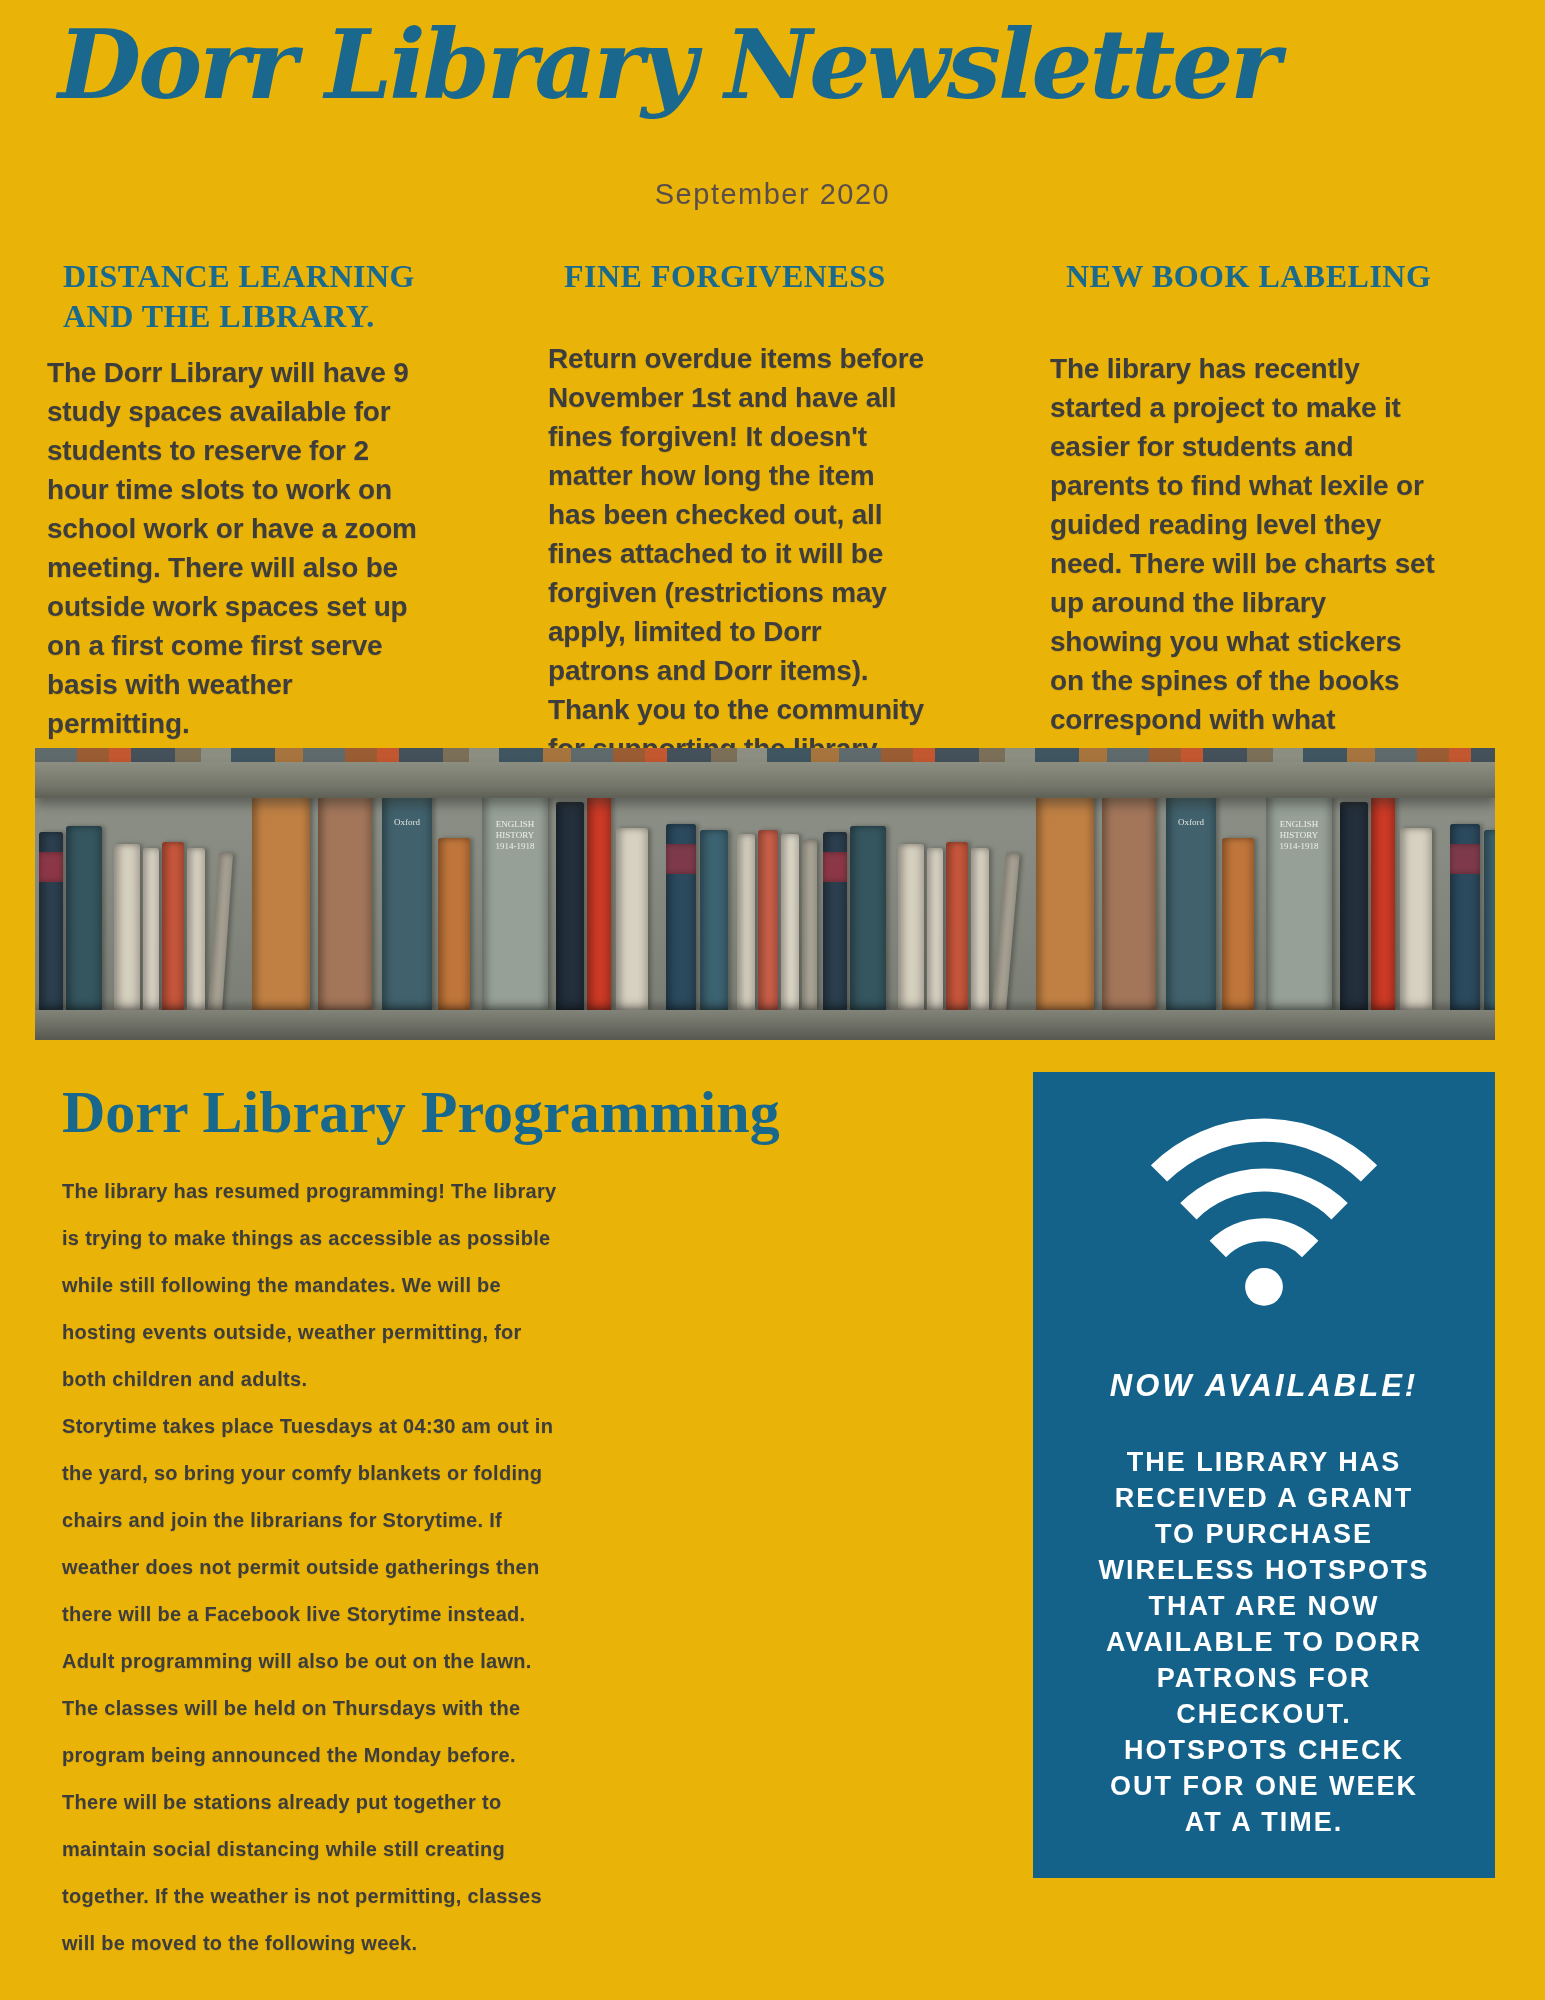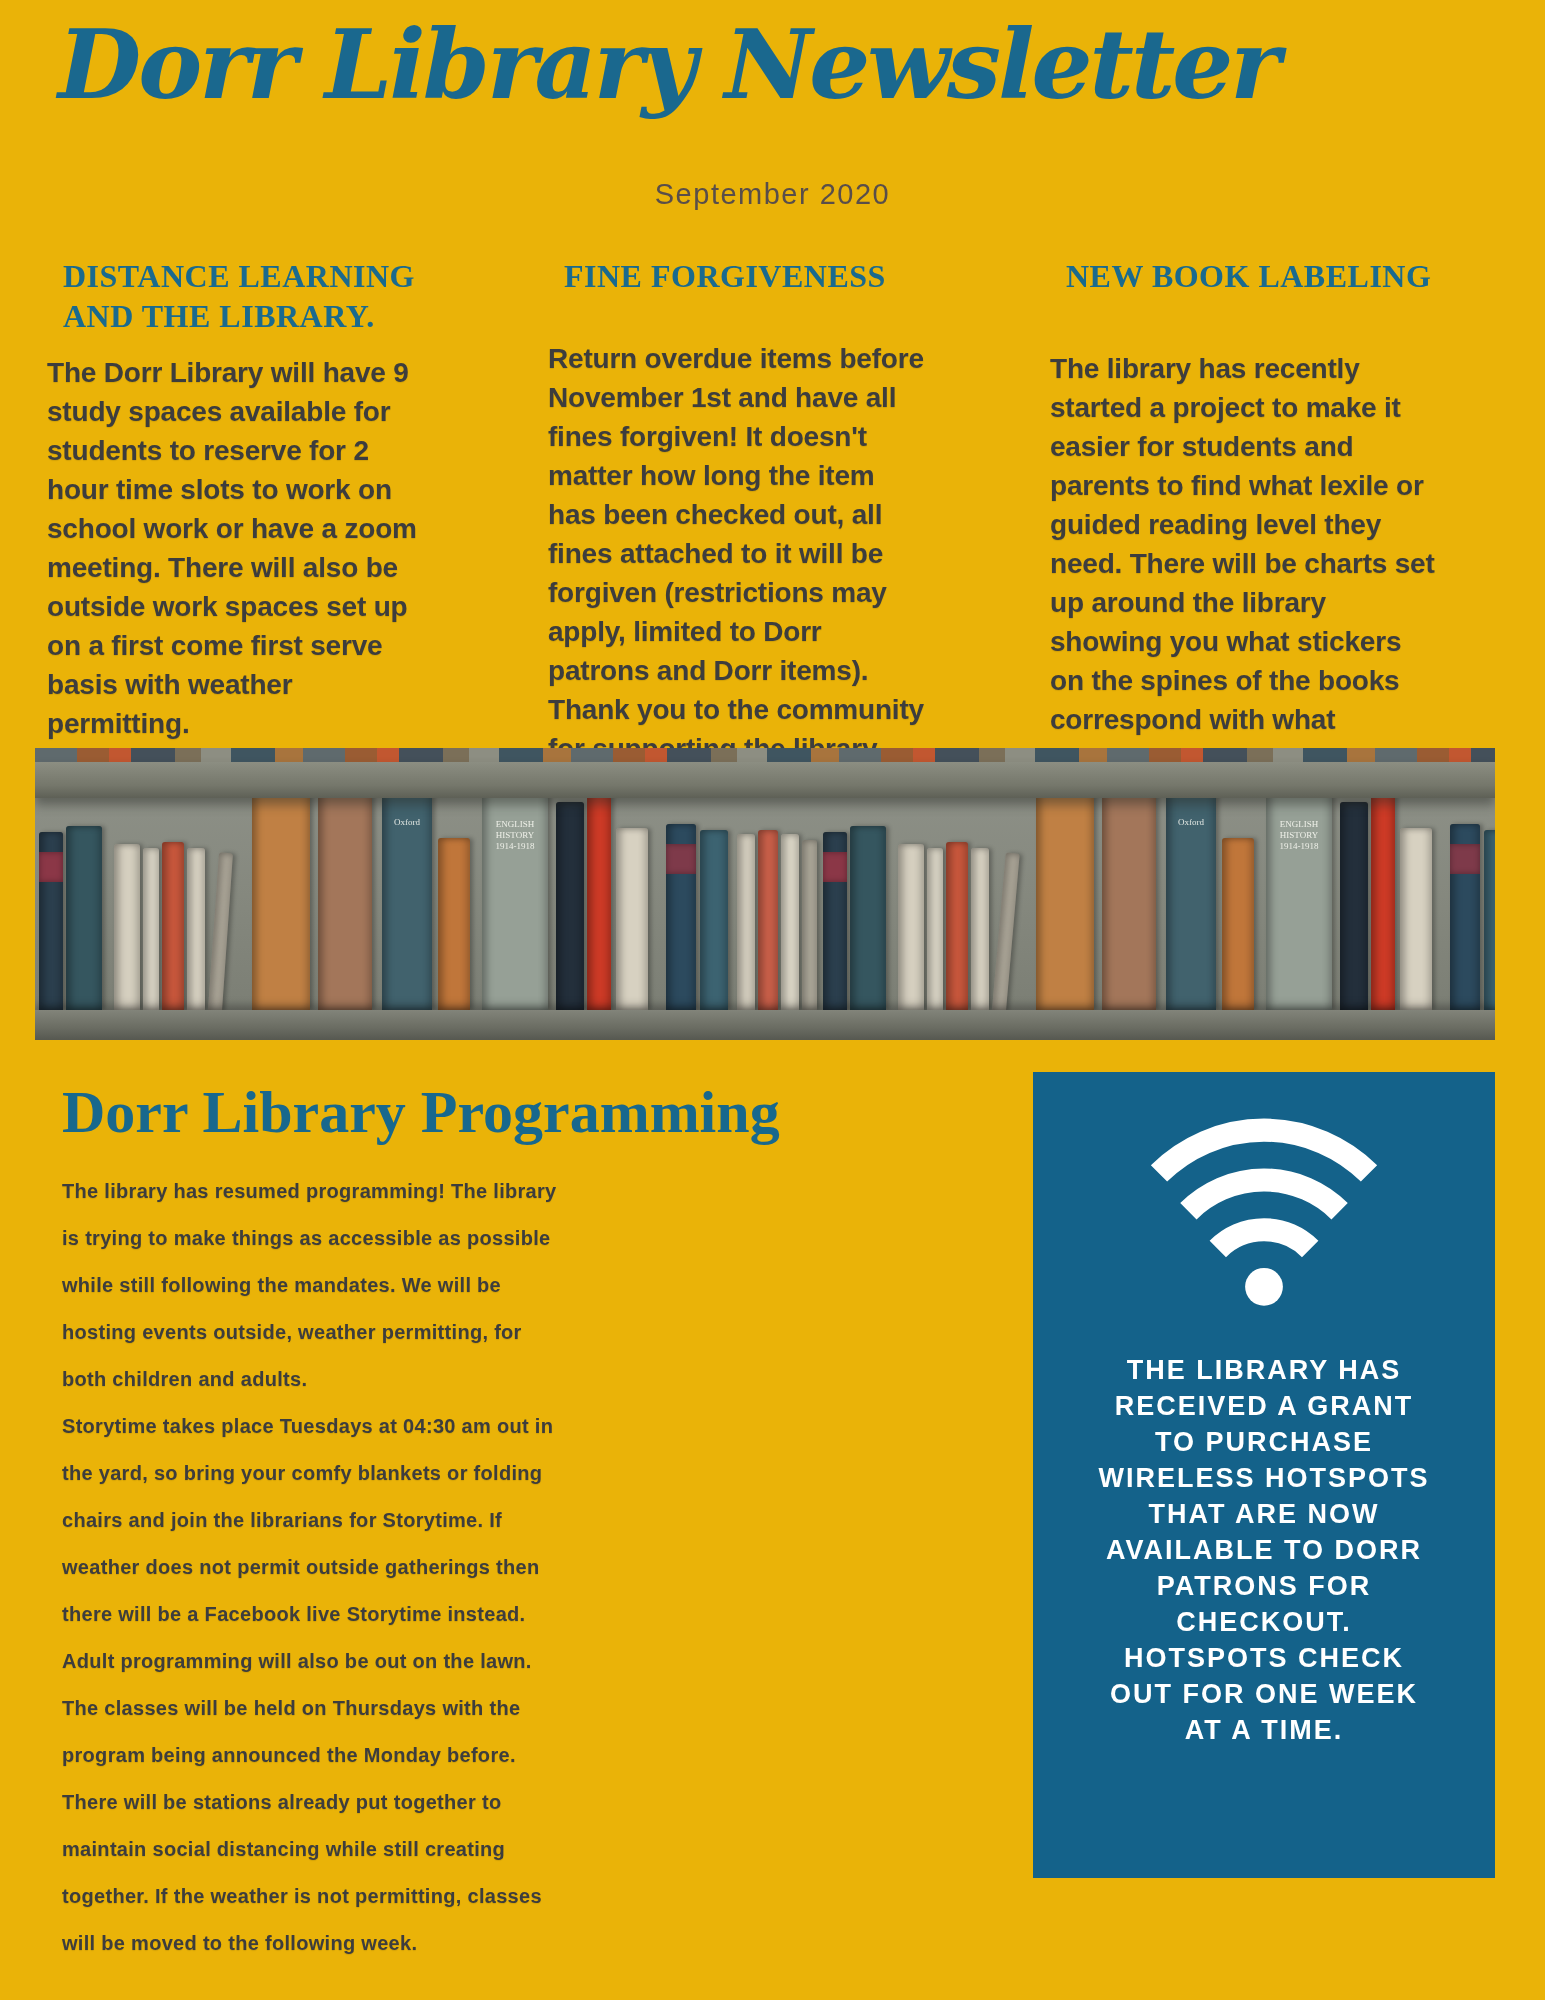--- a/index.html
+++ b/index.html
@@ -246,20 +246,21 @@
 will be moved to the following week.</p>
   </div>
 
   <div class="hotspot">
     <svg class="wifi" width="252" height="210" viewBox="0 0 120 100" aria-hidden="true">
       <path d="M10,34 A71,71 0 0 1 110,34" fill="none" stroke="#ffffff" stroke-width="11"></path>
       <path d="M24,52 A51,51 0 0 1 96,52" fill="none" stroke="#ffffff" stroke-width="11"></path>
       <path d="M38,70 A31,31 0 0 1 82,70" fill="none" stroke="#ffffff" stroke-width="11"></path>
       <circle cx="60" cy="88" r="9" fill="#ffffff"></circle>
     </svg>
+    <div class="now">NOW AVAILABLE!</div>
     <div class="hot-body">THE LIBRARY HAS
 RECEIVED A GRANT
 TO PURCHASE
 WIRELESS HOTSPOTS
 THAT ARE NOW
 AVAILABLE TO DORR
 PATRONS FOR
 CHECKOUT.
 HOTSPOTS CHECK
 OUT FOR ONE WEEK

